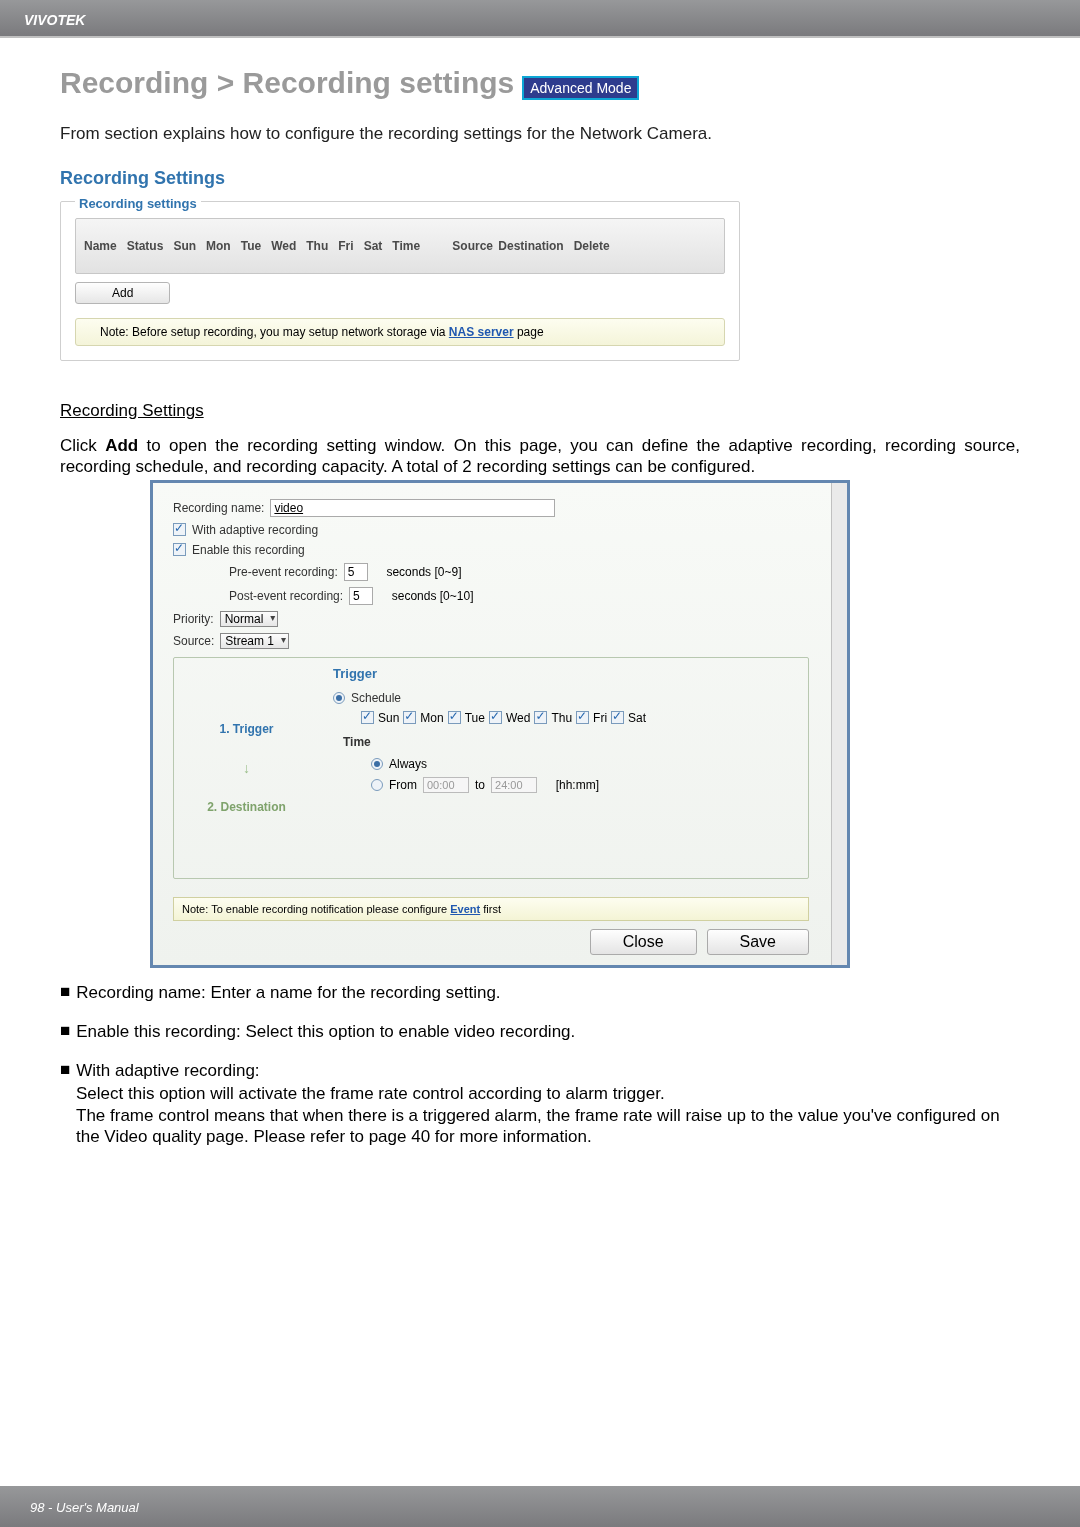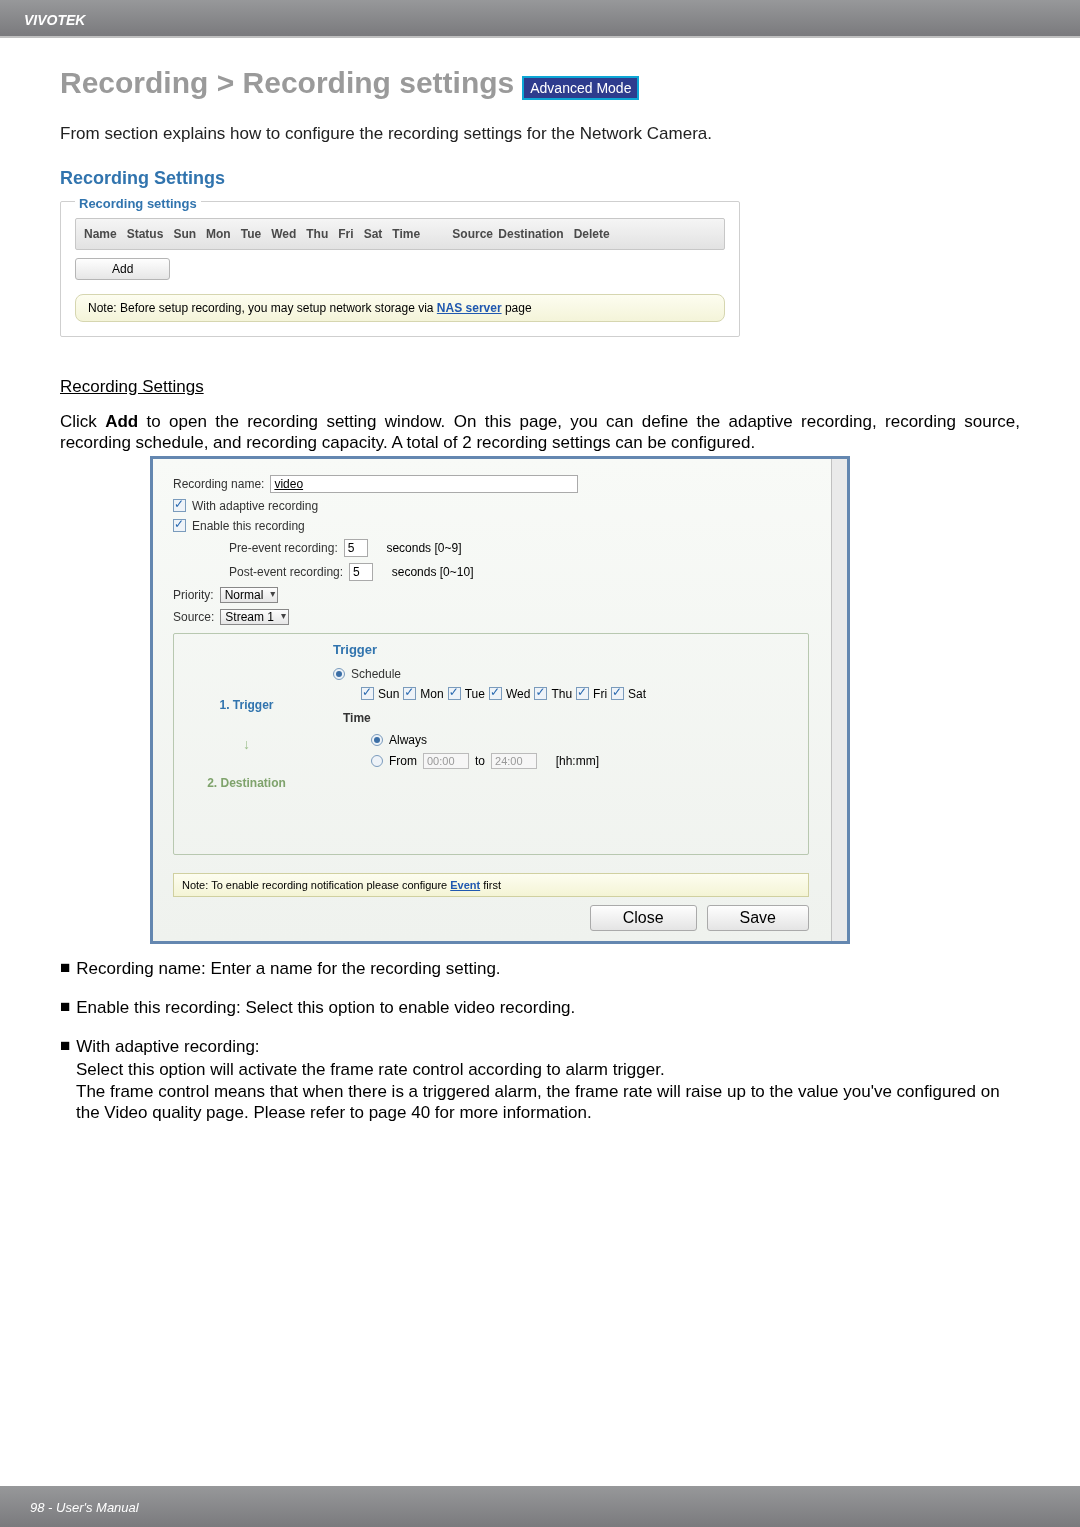--- a/index.html
+++ b/index.html
@@ -75,41 +75,41 @@
     }
     .settings-table-head {
       margin-top: -12px;
       background: linear-gradient(#f5f5f5, #e2e2e2);
       border: 1px solid #c7c7c7;
       border-radius: 2px;
       display: flex;
       font-size: 12px;
       color: #4a4a4a;
       font-weight: bold;
-      padding: 8px 8px;
+      padding: 20px 8px;
       gap: 10px;
     }
     .settings-table-head span.spacer-lg { width: 50px; }
     .settings-table-head span.spacer { width: 36px; }
     .add-btn {
       margin-top: 8px;
       background: linear-gradient(#fefefe, #e6e6e6);
       border: 1px solid #b5b5b5;
       border-radius: 3px;
       padding: 3px 36px;
       font-size: 12px;
       cursor: pointer;
     }
     .note-bar {
       margin-top: 14px;
       background: linear-gradient(#fdfdf0, #f4f4d9);
       border: 1px solid #d6d6b0;
-      border-radius: 8px;
-      font-size: 12px;
-      padding: 6px 12px;
+      border-radius: 3px;
+      font-size: 12px;
+      padding: 6px 24px;
     }
     .note-bar a { color: #2058b0; text-decoration: underline; font-weight: bold; }
     .sub-heading {
       font-size: 17px;
       text-decoration: underline;
       margin-bottom: 14px;
     }
     .para {
       font-size: 17px;
       text-align: justify;
@@ -317,21 +317,21 @@
     <div class="sub-heading">Recording Settings</div>
     <p class="para">
       <span>Click </span><b>Add</b><span> to open the recording setting window. On this page, you can define the adaptive recording, recording source, recording schedule, and recording capacity. A total of 2 recording settings can be configured.</span>
     </p>
 
     <div class="dialog-shot">
       <div class="scrollbar-imit"></div>
 
       <div class="field-row">
         <label>Recording name:</label>
-        <input type="text" style="width: 308px; text-decoration: underline;" value="video">
+        <input type="text" style="width: 285px; text-decoration: underline;" value="video">
       </div>
       <div class="field-row">
         <span class="checkbox-imit checked"></span>
         <label>With adaptive recording</label>
       </div>
       <div class="field-row">
         <span class="checkbox-imit checked"></span>
         <label>Enable this recording</label>
       </div>
       <div class="field-row indent2">

